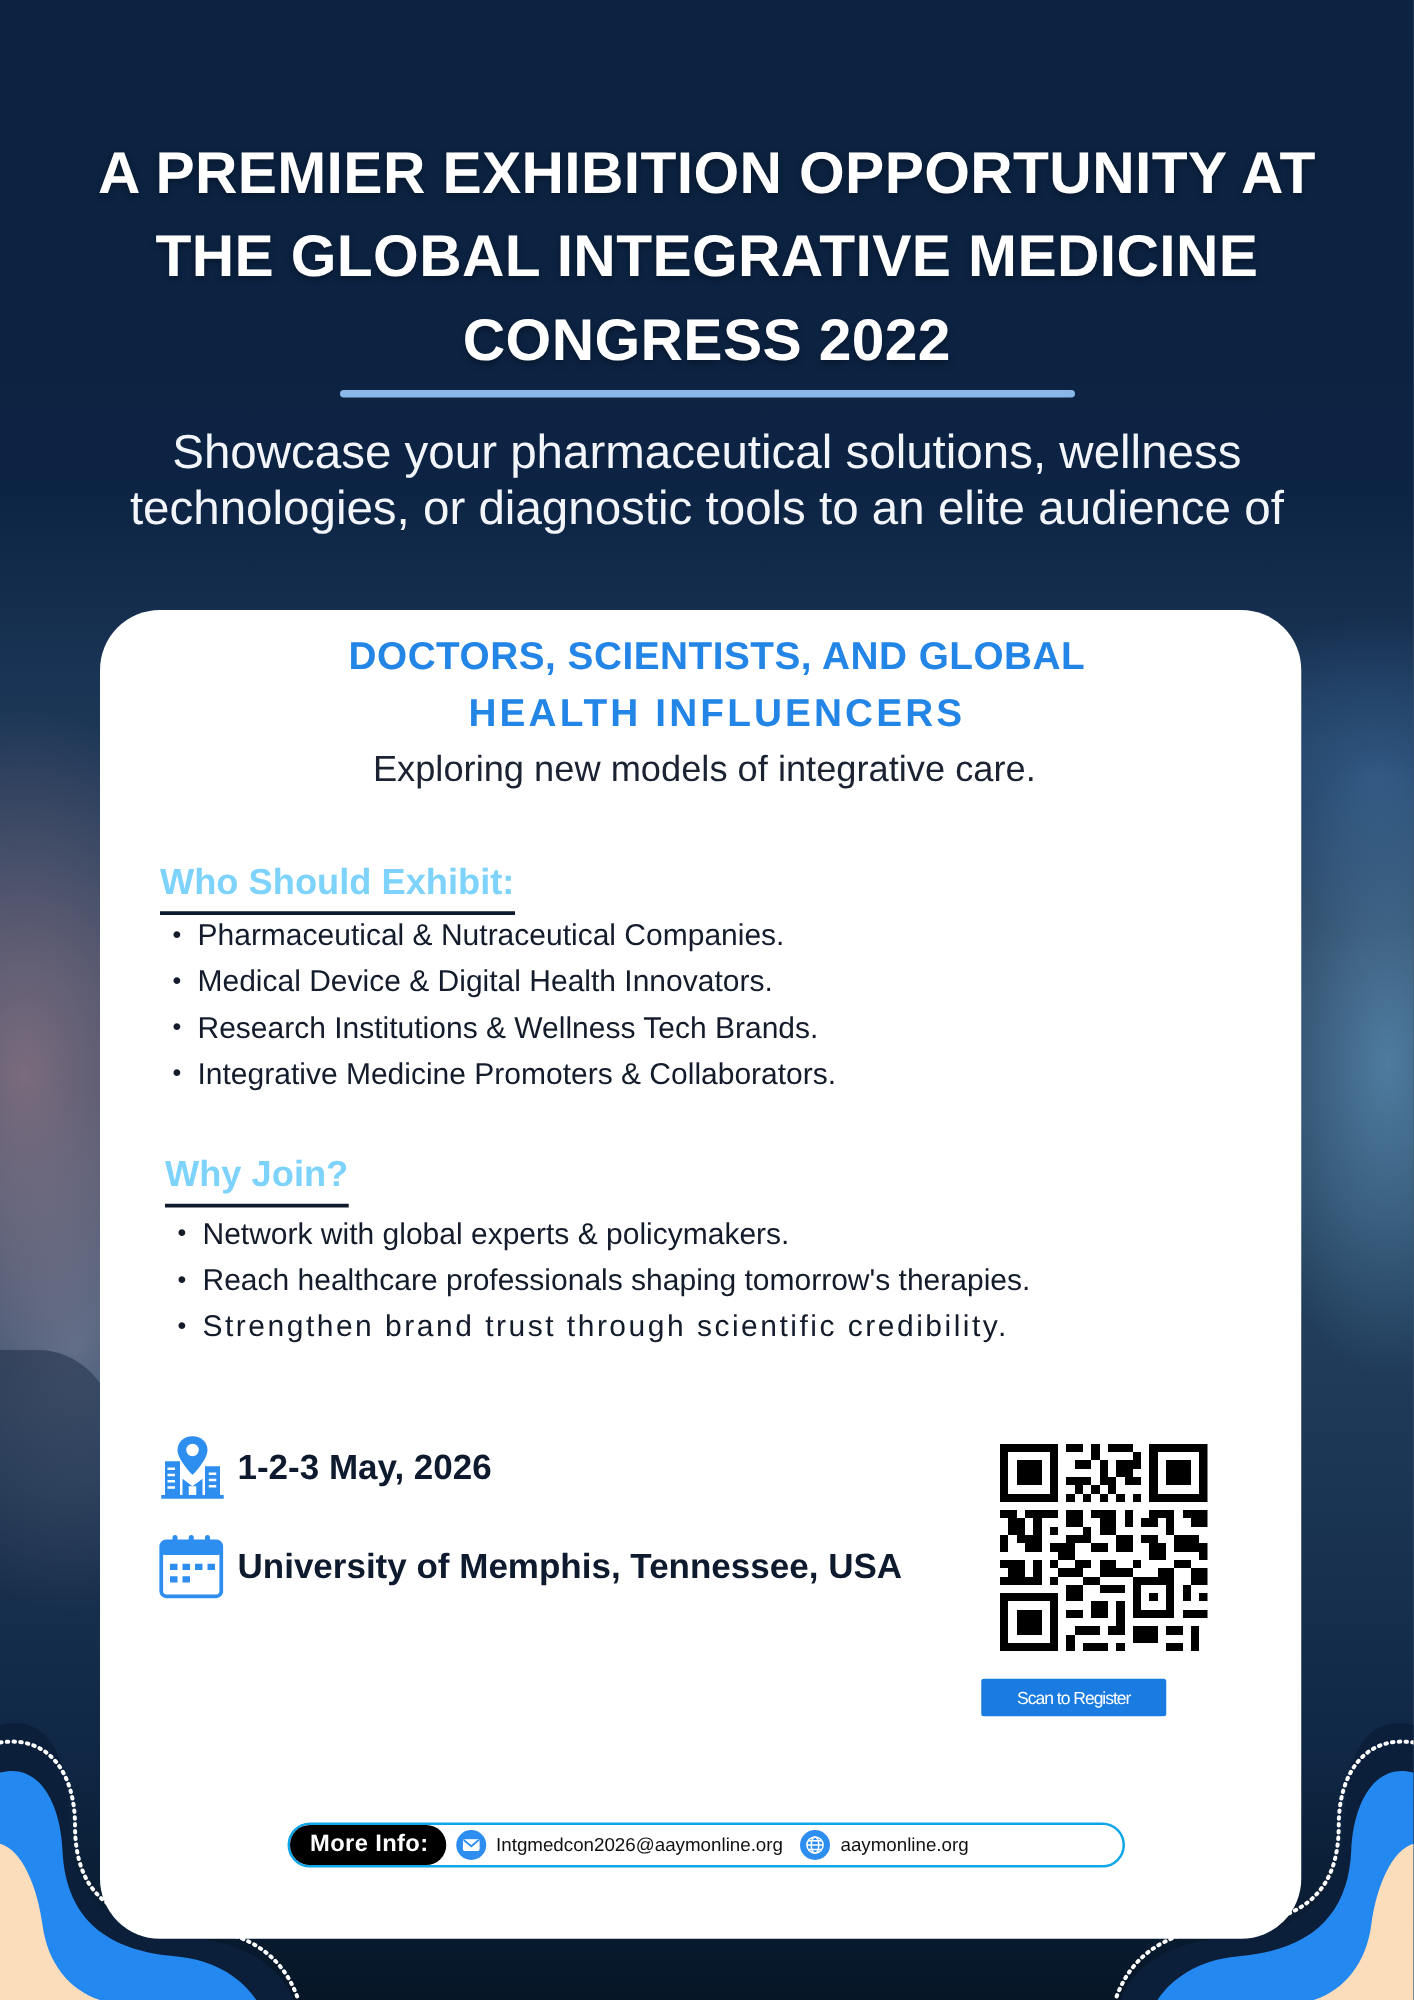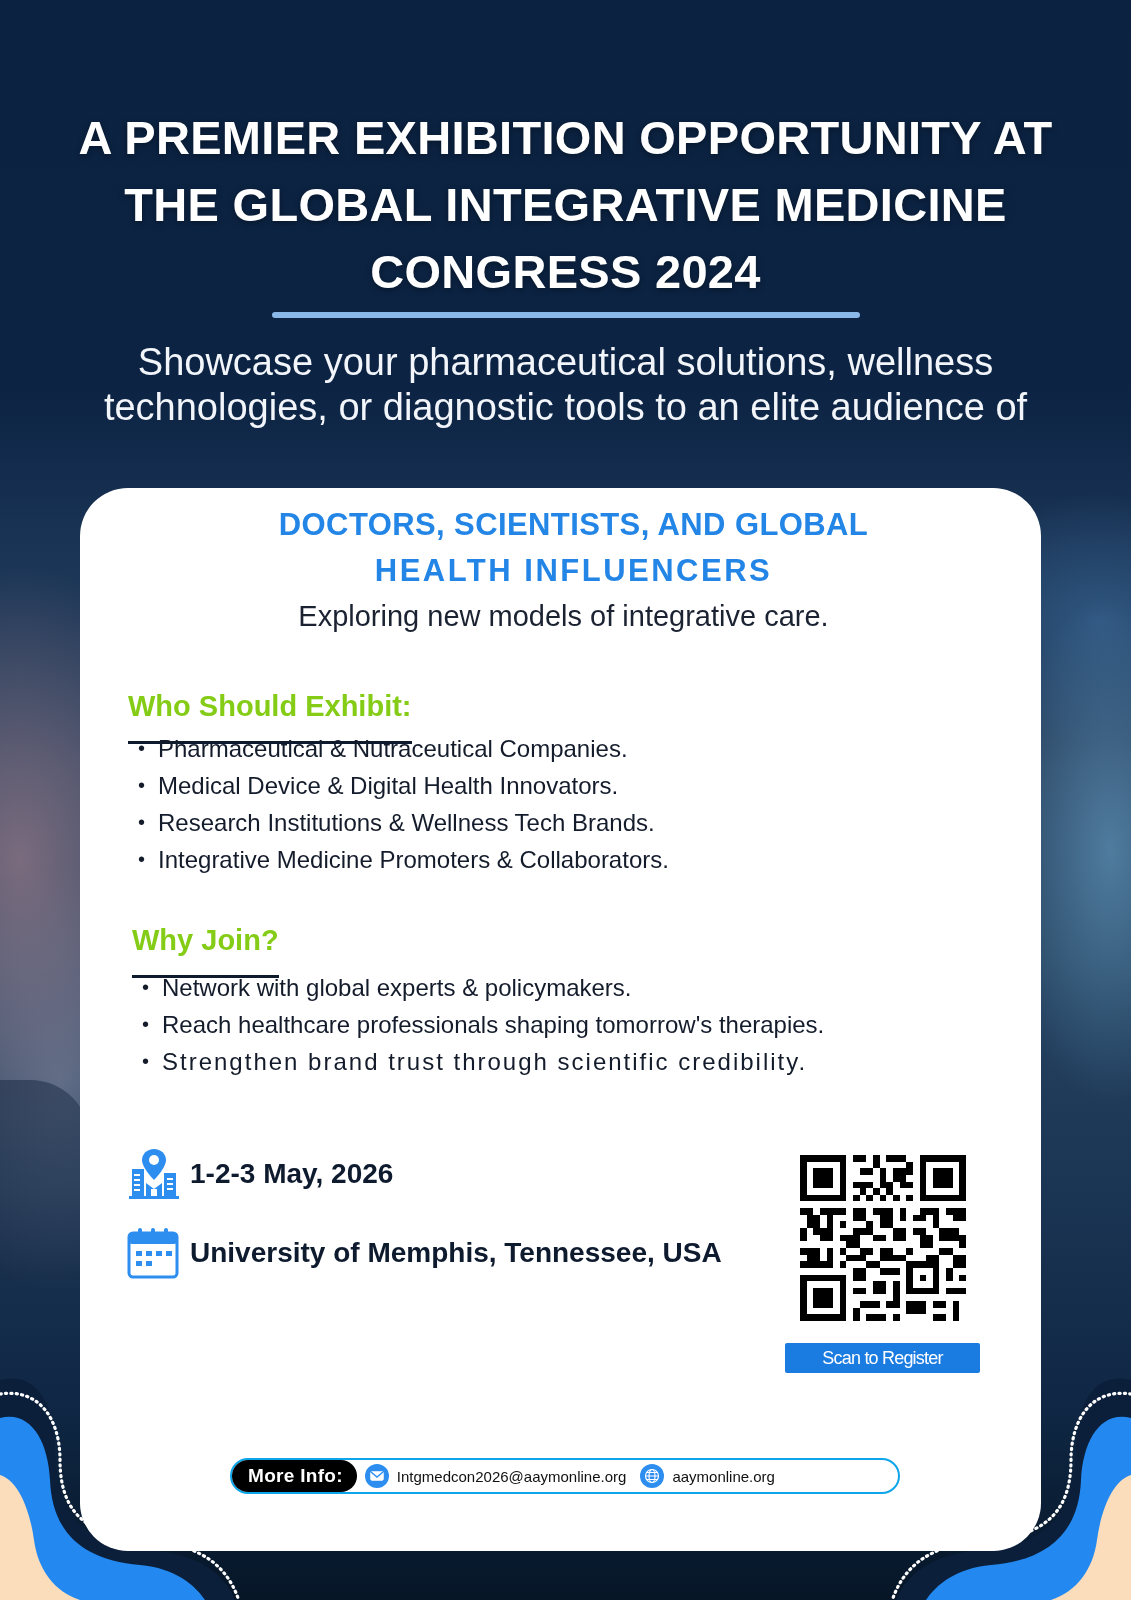--- a/index.html
+++ b/index.html
@@ -45,43 +45,43 @@
     position: absolute; left: 16px; right: 0; top: 502px; text-align: center;
     color: #2385e6; font-weight: 700; font-size: 31px; line-height: 46px;
     letter-spacing: 0.4px;
   }
   .audience .l2 { letter-spacing: 2.5px; }
   .tagline {
     position: absolute; left: 0; right: 4px; top: 600px; text-align: center;
     color: #1b2232; font-size: 29px;
   }
   .section-head {
-    position: absolute; color: #84cc16; font-weight: 700; font-size: 29px;
-    padding-bottom: 18px; border-bottom: 3px solid #0e1a2e;
+    position: absolute; color: #7dd3fc; font-weight: 700; font-size: 29px;
+    padding-bottom: 6px; border-bottom: 3px solid #0e1a2e;
   }
   .list { position: absolute; margin: 0; padding: 0; list-style: none; }
   .list li {
     color: #141c2c; font-size: 24px; line-height: 37px; position: relative;
     padding-left: 22px;
   }
   .list li::before {
     content: "\2022"; position: absolute; left: 2px; top: 0; font-size: 20px;
   }
   .list.spaced li.wide { letter-spacing: 2px; }
   .info-row {
     position: absolute; left: 126px; display: flex; align-items: center;
     color: #0e1a2e; font-weight: 700; font-size: 28px; justify-content: flex-end;
   }
   .info-row .ico { width: 54px; height: 54px; margin-right: 10px; }
   .qr {
     position: absolute; left: 800px; top: 1155px; width: 166px; height: 166px;
   }
   .scan-btn {
-    position: absolute; left: 785px; top: 1343px; width: 195px; height: 30px;
-    background: #1a7be0; color: #ffffff; font-size: 18px; text-align: center;
+    position: absolute; left: 785px; top: 1343px; width: 148px; height: 30px;
+    background: #1a7be0; color: #ffffff; font-size: 14px; text-align: center;
     line-height: 30px; letter-spacing: -0.8px; border-radius: 2px;
   }
   .more-info {
     position: absolute; left: 230px; top: 1458px; width: 670px; height: 36px;
     border: 2px solid #0ea5e9; border-radius: 20px; box-sizing: border-box;
     display: flex; background: #fff; overflow: hidden;
   }
   .more-label {
     background: #000; color: #fff; font-weight: 700; font-size: 19px;
     height: 100%; display: flex; align-items: center; padding: 0 14px 0 16px;
@@ -114,21 +114,21 @@
 <svg class="wave" style="right:0;" width="240" height="230" viewBox="0 0 240 230">
   <path d="M240,230 L240,10 C200,0 185,40 185,80 C185,150 150,175 90,180 C40,184 15,205 5,230 Z" fill="#0b1f3a"></path>
   <path d="M240,230 L240,48 C210,40 192,70 190,110 C188,160 160,190 100,195 C65,198 45,215 35,230 Z" fill="#2389f0"></path>
   <path d="M240,230 L240,105 C222,110 210,140 206,170 C202,200 185,222 160,230 Z" fill="#fbdcbb"></path>
   <path d="M240,24 C200,18 180,50 180,90 C180,150 145,168 85,172 C35,176 12,200 2,228" fill="none" stroke="#ffffff" stroke-width="3.2" stroke-dasharray="1.2 4.2" stroke-linecap="round"></path>
 </svg>
 
 <div class="title">
   <div>A PREMIER EXHIBITION OPPORTUNITY AT</div>
   <div>THE GLOBAL INTEGRATIVE MEDICINE</div>
-  <div>CONGRESS 2024</div>
+  <div>CONGRESS 2022</div>
 </div>
 <div class="title-rule"></div>
 <div class="subtitle">
   <div>Showcase your pharmaceutical solutions, wellness</div>
   <div>technologies, or diagnostic tools to an elite audience of</div>
 </div>
 
 <div class="card"></div>
 
 <div class="audience">

